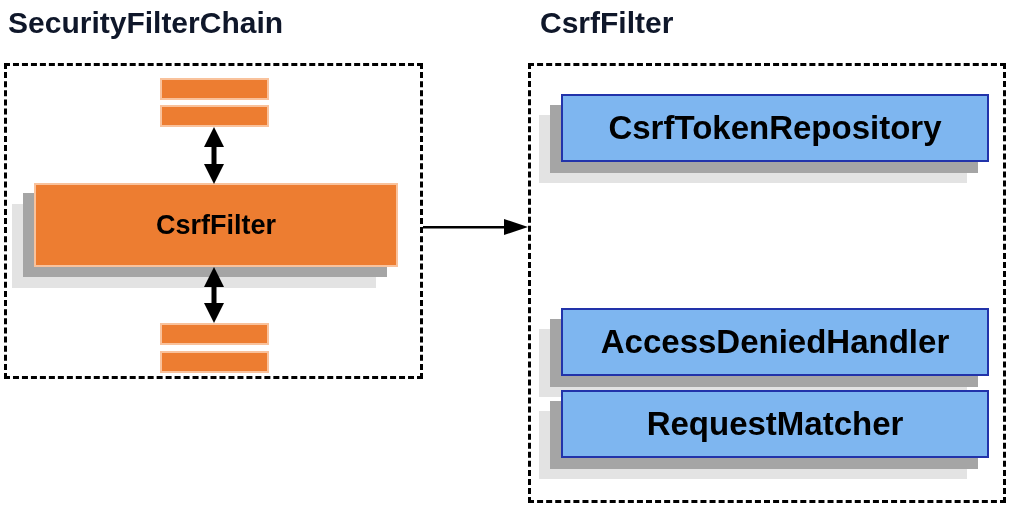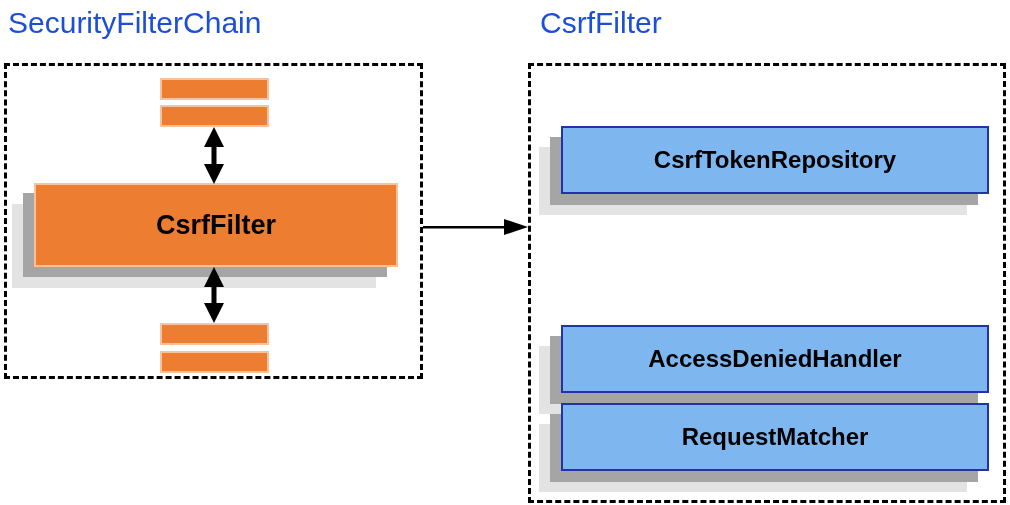--- a/index.html
+++ b/index.html
@@ -2,21 +2,21 @@
 <html style="--orange-fill: #ED7D31; --orange-border: #F9C29C; --blue-fill: #7EB6F0; --blue-border: #2233AA; --shadow-dark: #A5A5A5; --shadow-light: #E3E3E3; --arrow: #000000; --panel-border: #000000;"><head>
 <meta charset="utf-8">
 <style>
   * { margin:0; padding:0; box-sizing:border-box; }
   html,body { background:#ffffff; }
   body { font-family:"Liberation Sans", sans-serif; }
   #page {
     position:relative; width:1010px; height:505px; background:#fff; overflow:hidden;
   }
   .diagram-title {
-    position:absolute; font-size:30px; font-weight:normal; color:#1d4ed8; letter-spacing:0;
+    position:absolute; font-size:30px; font-weight:bold; color:#0f172a; letter-spacing:0;
     white-space:nowrap;
   }
   #title-left { left:8px; top:6px; }
   #title-right { left:540px; top:6px; }
   .dashed-panel {
     position:absolute; border:3px dashed #000; background:transparent;
   }
   #left-panel  { left:4px;   top:63px; width:419px; height:316px; }
   #right-panel { left:528px; top:63px; width:478px; height:440px; }
   .chain-bar {
@@ -35,26 +35,26 @@
     box-shadow: -11px 10px 0 var(--shadow-dark,#A5A5A5), -22px 21px 0 var(--shadow-light,#E3E3E3);
     display:flex; align-items:center; justify-content:center;
     font-size:27px; font-weight:bold; color:#000;
   }
   .blue-box {
     position:absolute; left:561px; width:428px; height:68px;
     background:var(--blue-fill,#7EB6F0);
     border:2px solid var(--blue-border,#2233AA);
     box-shadow: -11px 11px 0 var(--shadow-dark,#A5A5A5), -22px 21px 0 var(--shadow-light,#E3E3E3);
     display:flex; align-items:center; justify-content:center;
-    font-size:24px; font-weight:bold; color:#000;margin-top:32px;
+    font-size:33px; font-weight:bold; color:#000;
   }
   #blue-box-1 { top:94px; }
   #blue-box-2 { top:194px; }
-  #blue-box-3 { top:293px; }
-  #blue-box-4 { top:371px; }
+  #blue-box-3 { top:308px; }
+  #blue-box-4 { top:390px; }
   #arrow-overlay { position:absolute; left:0; top:0; pointer-events:none; }
 </style>
 </head>
 <body>
 
 <div id="page">
 
   <div id="title-left" class="diagram-title">SecurityFilterChain</div>
 
   <div id="title-right" class="diagram-title">CsrfFilter</div>

